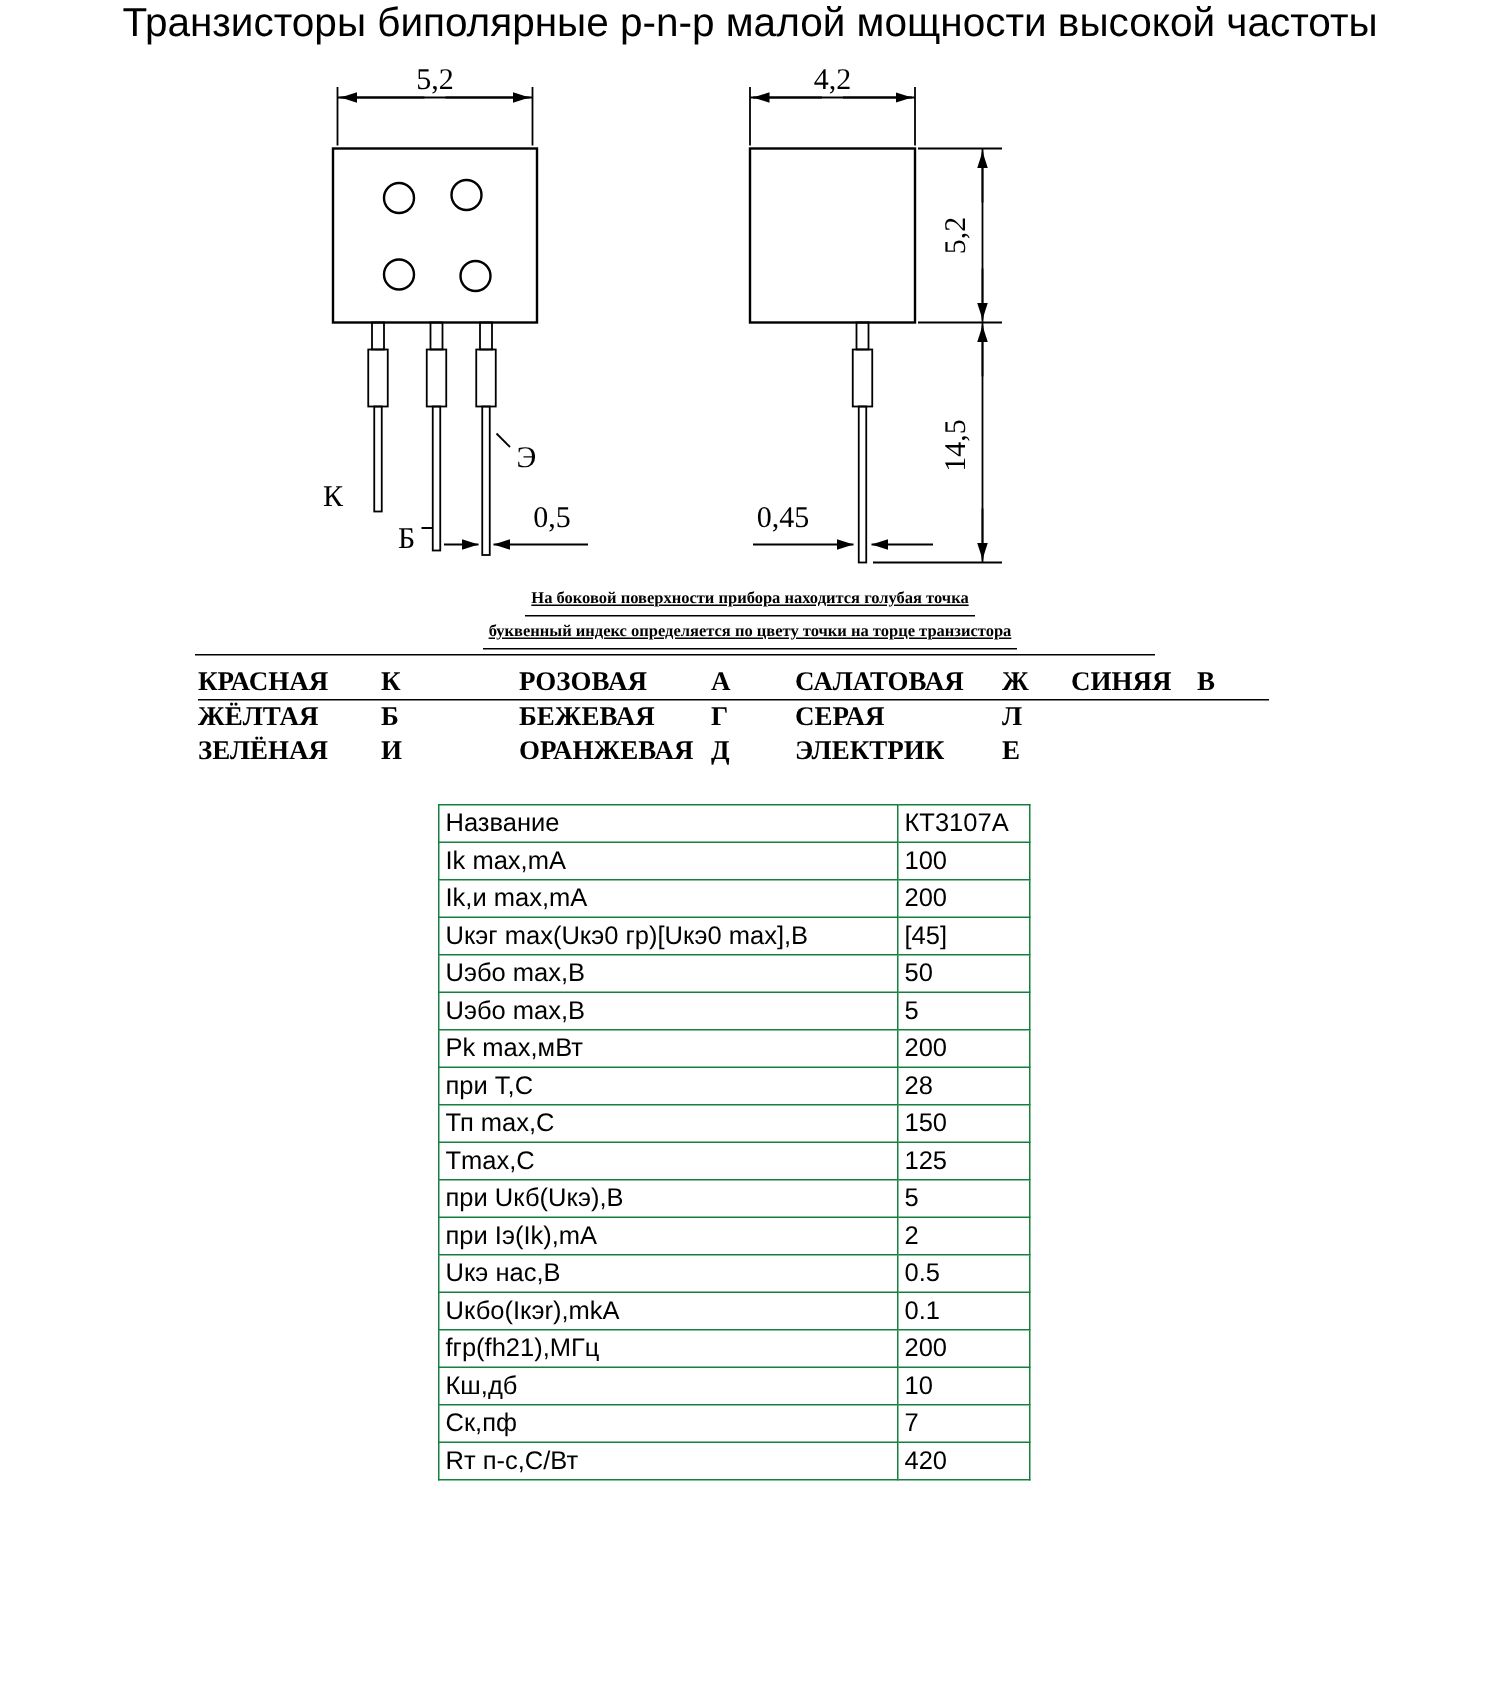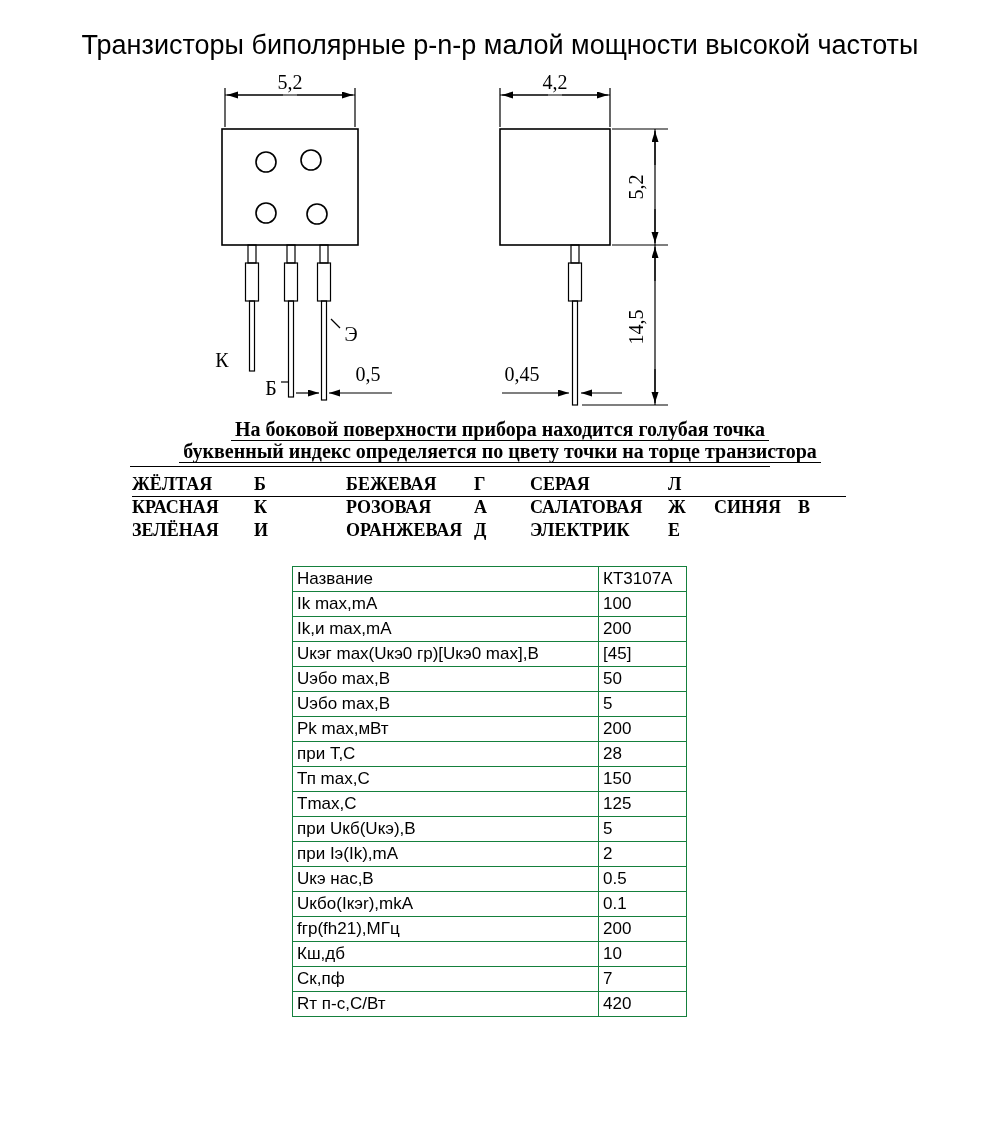--- a/index.html
+++ b/index.html
@@ -2,30 +2,30 @@
 <html><head>
 <meta charset="utf-8">
 <style>
   * { margin:0; padding:0; box-sizing:border-box; }
   html,body { background:#ffffff; }
   body {
     width:1000px; height:1131px; position:relative; overflow:hidden;
     color:#000; font-family:"Liberation Sans", sans-serif;
   }
   .title {
-    padding-top:30px; text-align:center;
+    text-align:center;
     font-family:"Liberation Sans", sans-serif;
     font-size:27px; font-weight:400; color:#000;
   }
   .drawings-svg { display:block; margin-top:4px; }
   .notes { margin-top:2px; text-align:center; }
   .note {
     display:table; margin:0 auto;
-    font-family:"Liberation Serif", serif; font-weight:bold; font-size:20px;
-    line-height:21px; border-bottom:1px solid #000; padding:0 4px;
+    font-family:"Liberation Serif", serif; font-weight:bold; font-size:11px;
+    line-height:21px; border-bottom:1px solid #000; padding:0 4px;text-decoration:underline;
   }
   .rule { width:640px; margin:3px 0 0 130px; border-top:1px solid #000; }
   .color-table {
     margin:6px 0 0 132px; border-collapse:collapse; table-layout:fixed;
     font-family:"Liberation Serif", serif; font-weight:bold; font-size:18px;
   }
   .color-table td { height:23px; vertical-align:middle; white-space:nowrap; }
   .color-table tr:first-child td { border-bottom:1px solid #000; }
   .params {
     margin:24px 0 0 292px; border-collapse:collapse; table-layout:fixed;
@@ -149,40 +149,40 @@
         <col style="width:92px">
         <col style="width:128px">
         <col style="width:56px">
       <col style="width:138px">
         <col style="width:46px">
         <col style="width:84px">
         <col style="width:48px">
     </colgroup>
     <tbody>
       <tr>
-        <td>ЖЁЛТАЯ</td>
-        <td>Б</td>
-        <td>БЕЖЕВАЯ</td>
-        <td>Г</td>
-        <td>СЕРАЯ</td>
-        <td>Л</td>
-        <td></td>
-        <td></td>
-      </tr>
-      <tr>
         <td>КРАСНАЯ</td>
         <td>К</td>
         <td>РОЗОВАЯ</td>
         <td>А</td>
         <td>САЛАТОВАЯ</td>
         <td>Ж</td>
         <td>СИНЯЯ</td>
         <td>В</td>
       </tr>
       <tr>
+        <td>ЖЁЛТАЯ</td>
+        <td>Б</td>
+        <td>БЕЖЕВАЯ</td>
+        <td>Г</td>
+        <td>СЕРАЯ</td>
+        <td>Л</td>
+        <td></td>
+        <td></td>
+      </tr>
+      <tr>
         <td>ЗЕЛЁНАЯ</td>
         <td>И</td>
         <td>ОРАНЖЕВАЯ</td>
         <td>Д</td>
         <td>ЭЛЕКТРИК</td>
         <td>Е</td>
         <td></td>
         <td></td>
       </tr>
     </tbody>

